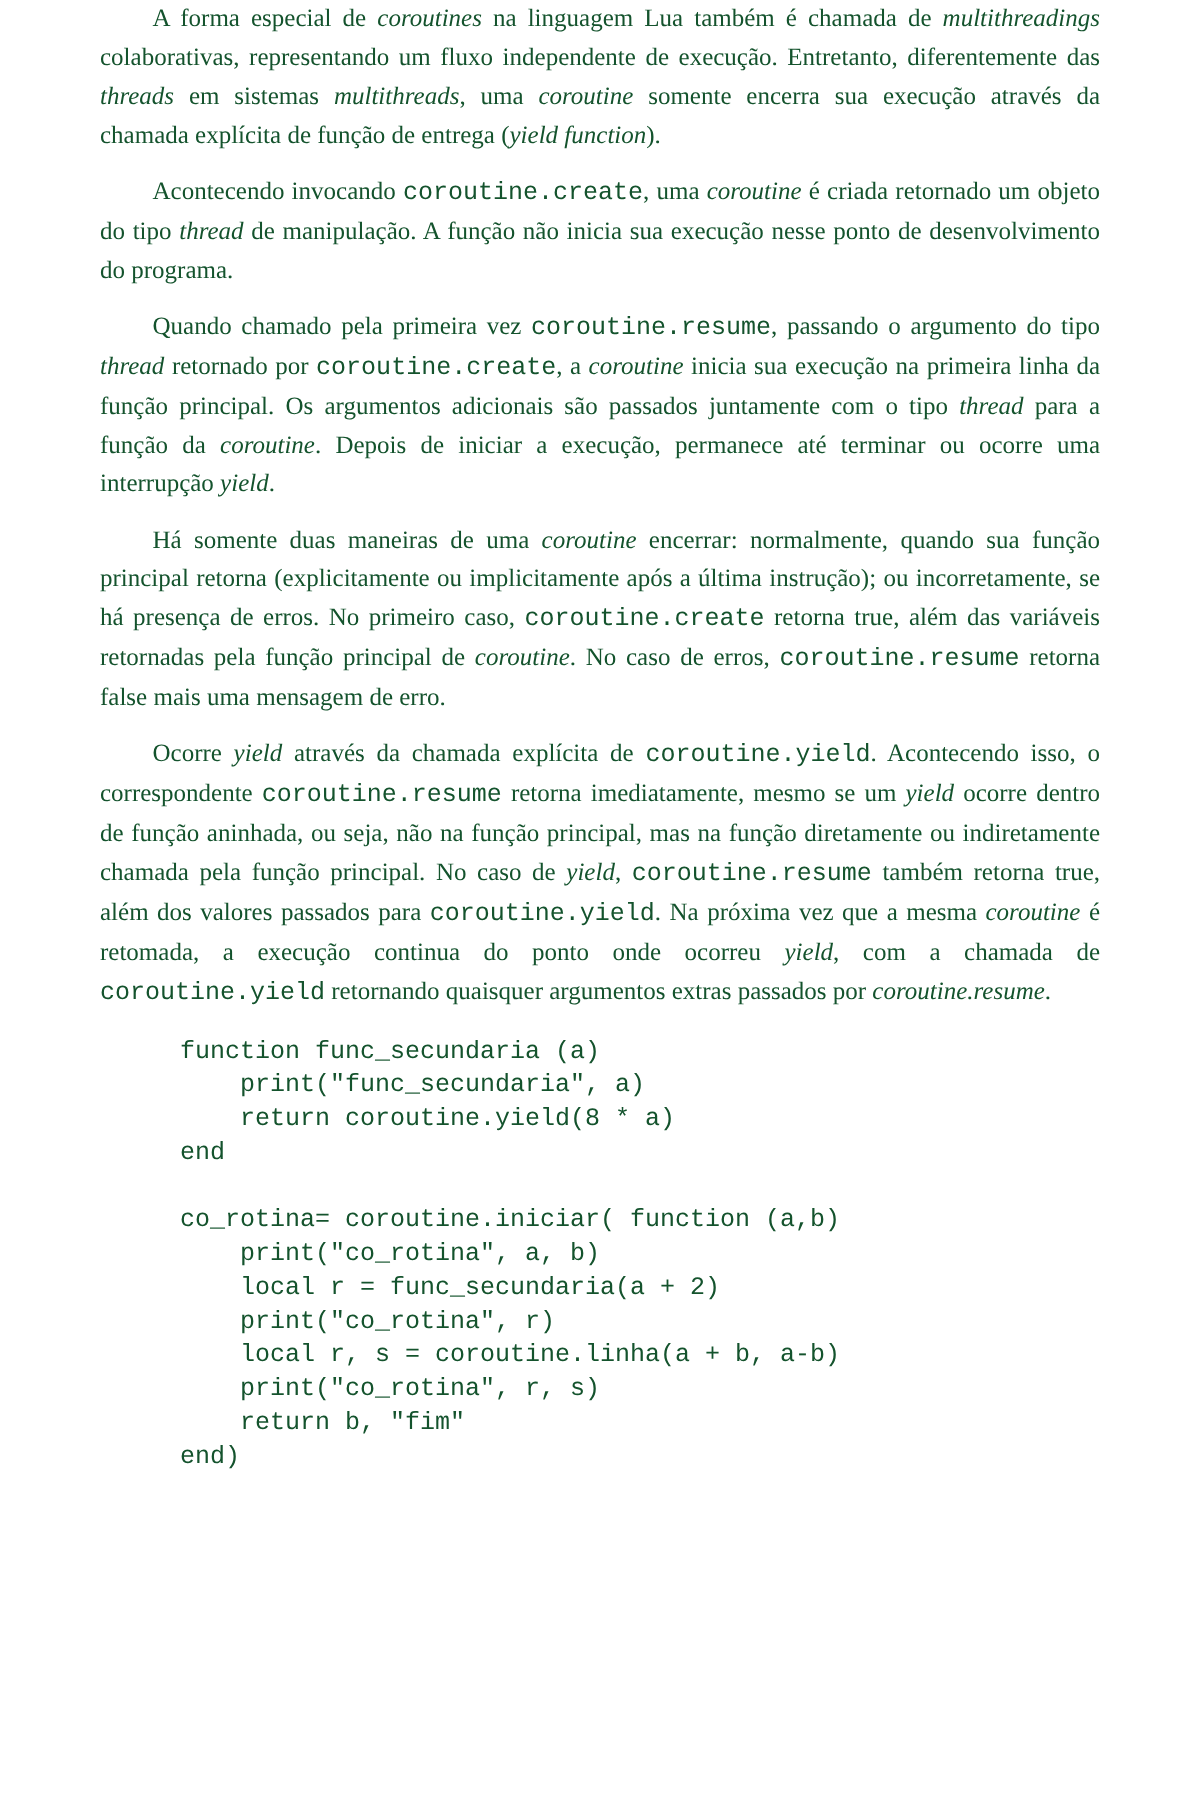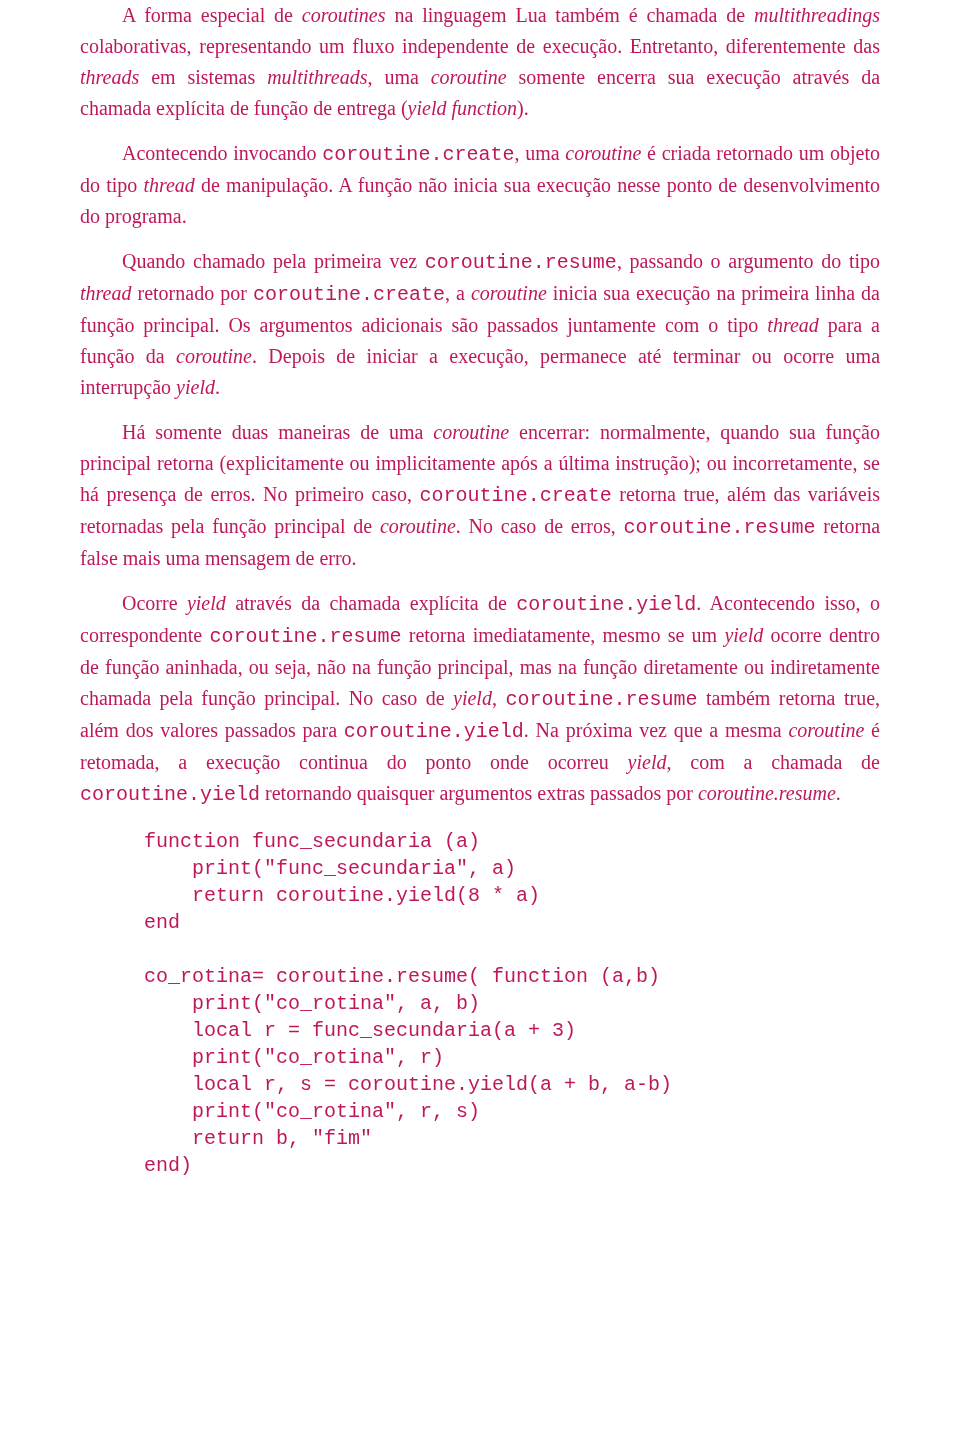--- a/index.html
+++ b/index.html
@@ -7,21 +7,21 @@
     padding: 0;
     background: #fff;
     width: 960px;
   }
   .page {
     width: 960px;
     min-height: 1446px;
     box-sizing: border-box;
     padding: 0 80px 40px 80px;
     font-family: "Times New Roman", Times, serif;
-    color: #be185d;
+    color: #14532d;
     font-size: 20px;
     line-height: 1.55;
   }
   .para {
     text-align: justify;
     margin: 0 0 14px 0;
     text-indent: 42px;
   }
   .mono {
     font-family: Liberation Mono, monospace;
@@ -59,22 +59,22 @@
 
   <p class="para">
     <span>Ocorre </span><span class="italic">yield</span><span> através da chamada explícita de </span><span class="mono">coroutine.yield</span><span>. Acontecendo isso, o correspondente </span><span class="mono">coroutine.resume</span><span> retorna imediatamente, mesmo se um </span><span class="italic">yield</span><span> ocorre dentro de função aninhada, ou seja, não na função principal, mas na função diretamente ou indiretamente chamada pela função principal. No caso de </span><span class="italic">yield</span><span>, </span><span class="mono">coroutine.resume</span><span> também retorna </span><span class="bold">true</span><span>, além dos valores passados para </span><span class="mono">coroutine.yield</span><span>. Na próxima vez que a mesma </span><span class="italic">coroutine</span><span> é retomada, a execução continua do ponto onde ocorreu </span><span class="italic">yield</span><span>, com a chamada de </span><span class="mono">coroutine.yield</span><span> retornando quaisquer argumentos extras passados por </span><span class="italic">coroutine.resume</span><span>.</span>
   </p>
 
   <div class="codeblock"><span class="bold">function</span><span> func_secundaria (a)</span>
 <span>    print("func_secundaria", a)</span>
 <span>    </span><span class="bold">return</span><span> coroutine.yield(8 * a)</span>
 <span class="bold">end</span>
 <span></span>
-<span>co_rotina= coroutine.resume( </span><span class="bold">function</span><span> (a,b)</span>
+<span>co_rotina= coroutine.iniciar( </span><span class="bold">function</span><span> (a,b)</span>
 <span>    print("co_rotina", a, b)</span>
-<span>    </span><span class="bold">local</span><span> r = func_secundaria(a + 3)</span>
+<span>    </span><span class="bold">local</span><span> r = func_secundaria(a + 2)</span>
 <span>    print("co_rotina", r)</span>
-<span>    </span><span class="bold">local</span><span> r, s = coroutine.yield(a + b, a-b)</span>
+<span>    </span><span class="bold">local</span><span> r, s = coroutine.linha(a + b, a-b)</span>
 <span>    print("co_rotina", r, s)</span>
 <span>    </span><span class="bold">return</span><span> b, "fim"</span>
 <span class="bold">end</span><span>)</span></div>
 
 </div>
 
 </body></html>

